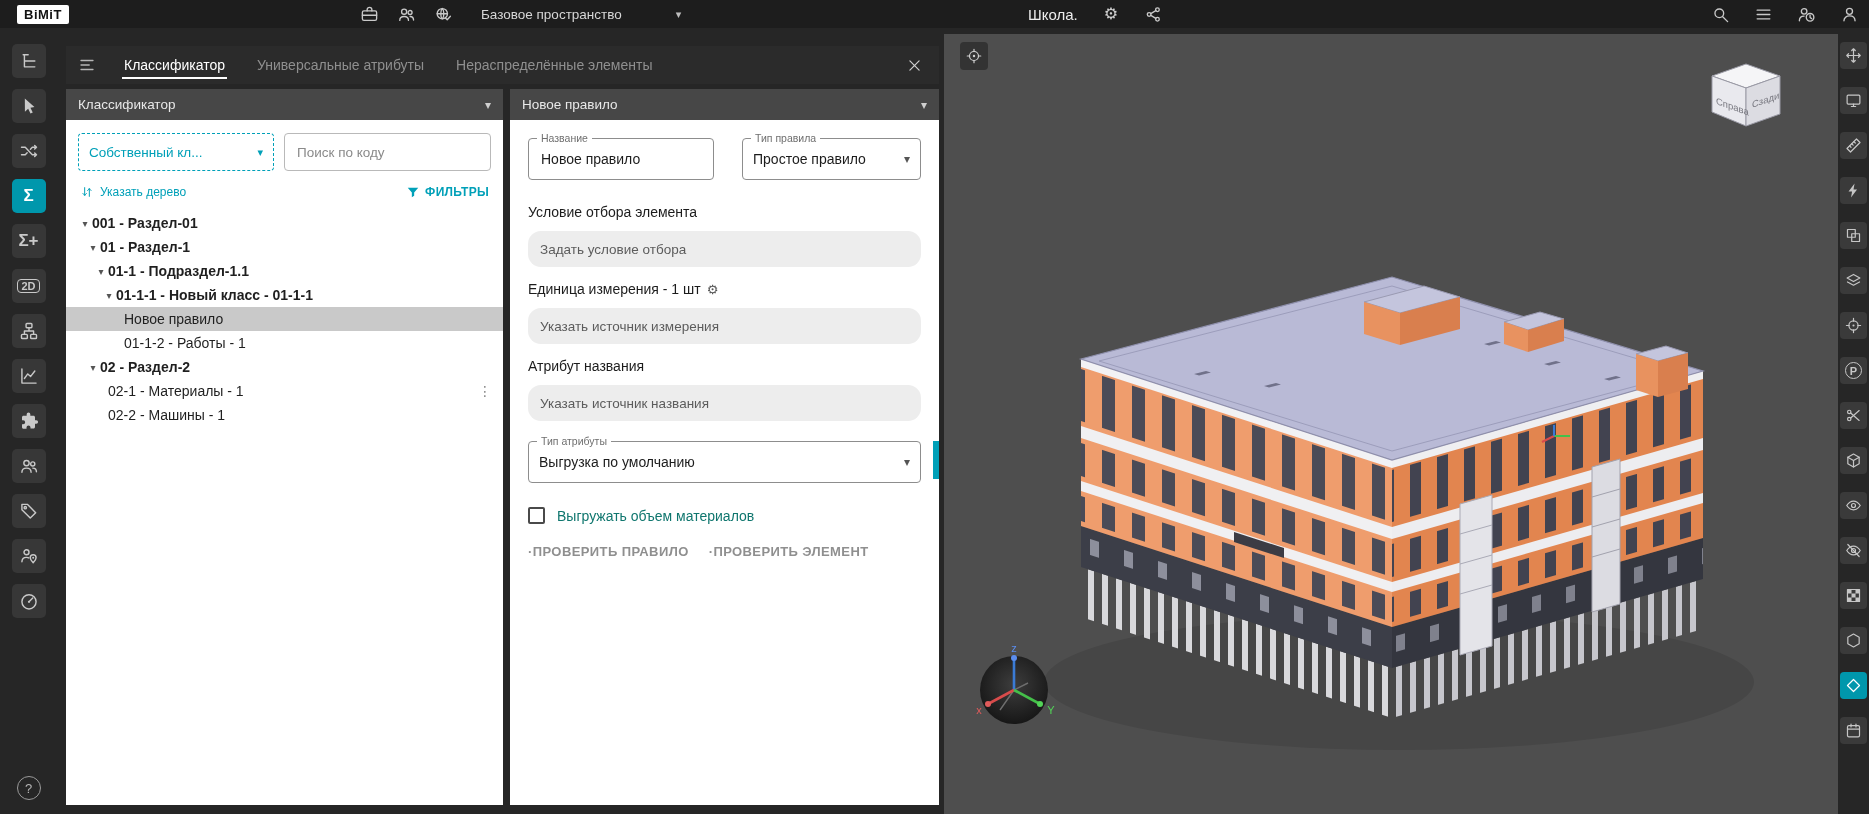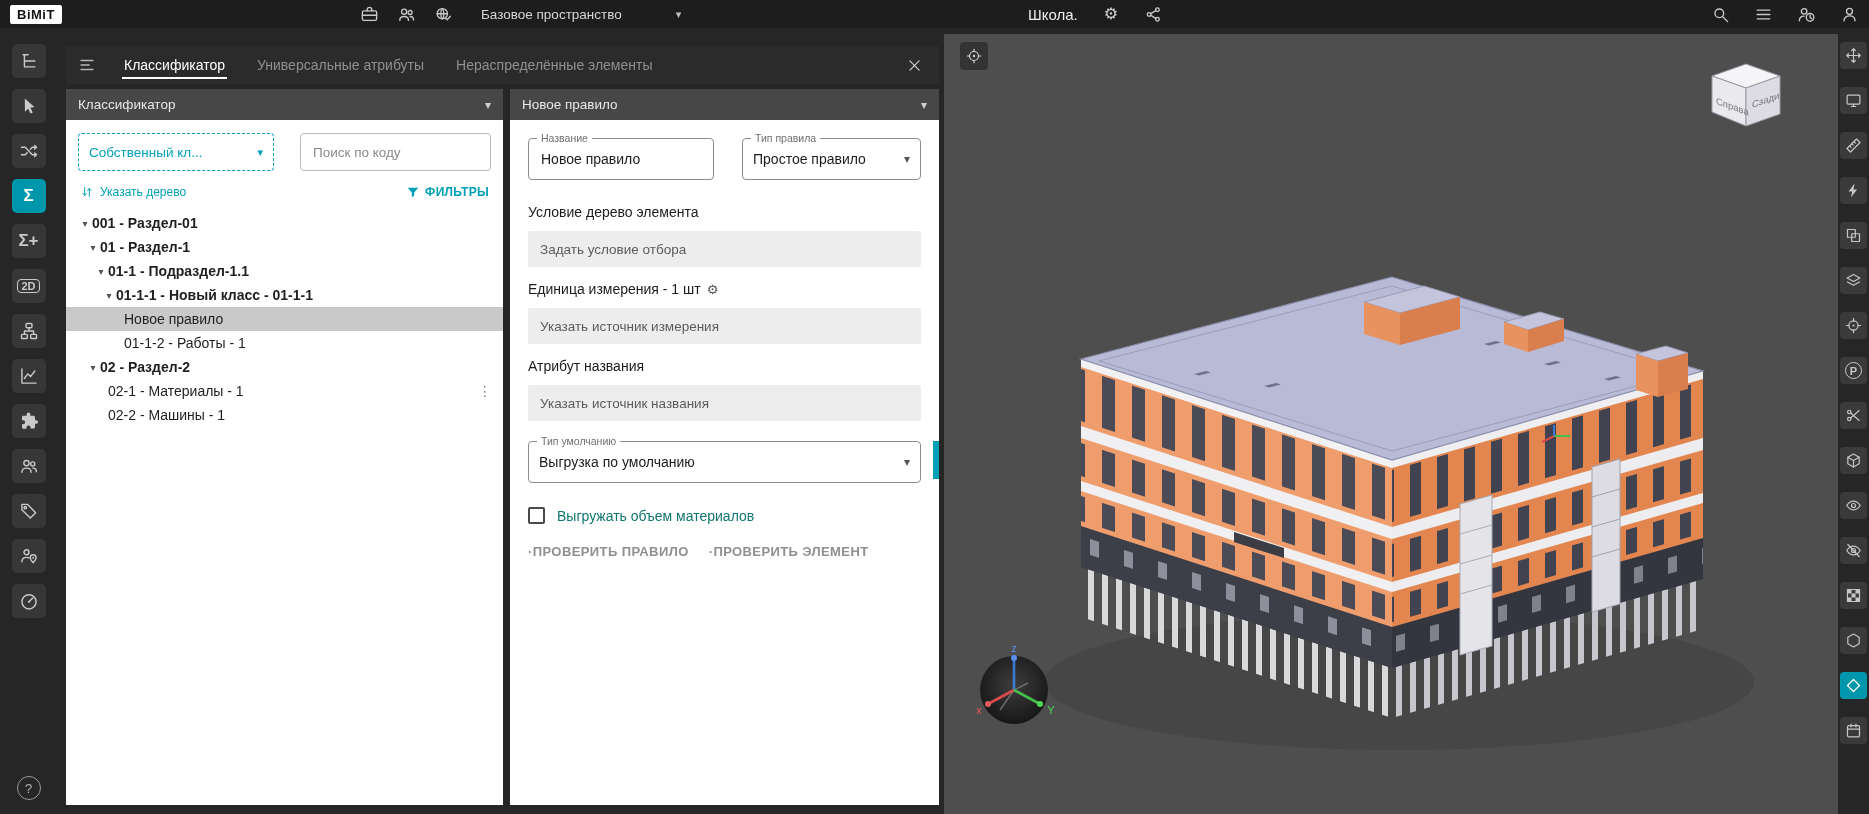--- a/index.html
+++ b/index.html
@@ -5,21 +5,21 @@
   html,body{margin:0;padding:0;background:#262626;}
   *{box-sizing:border-box;}
   .stage{position:relative;width:1869px;height:814px;background:#262626;overflow:hidden;
          font-family:"Liberation Sans","DejaVu Sans",sans-serif;-webkit-font-smoothing:antialiased;}
   svg{display:block}
   .ic{display:flex;align-items:center;justify-content:center}
   .ic svg{width:19px;height:19px;stroke:currentColor;fill:none;stroke-width:1.7;stroke-linecap:round;stroke-linejoin:round}
 
   
   .topbar{position:absolute;top:0;left:0;right:0;height:28px;background:#1d1d1d;color:#c9c9c9;display:flex;align-items:center;z-index:5}
-  .logo{margin-left:10px;background:#fff;color:#121212;font-weight:700;font-size:13px;padding:2px 7px;border-radius:2px;letter-spacing:.5px}
+  .logo{margin-left:17px;background:#fff;color:#121212;font-weight:700;font-size:13px;padding:2px 7px;border-radius:2px;letter-spacing:.5px}
   .tb-ws{position:absolute;left:360px;top:0;height:28px;display:flex;align-items:center;gap:18px}
   .ws-select{display:flex;align-items:center;gap:8px;margin-left:10px;color:#d6d6d6;font-size:13.5px;cursor:pointer}
   .ws-select .caret{margin-left:46px;font-size:11px;color:#bdbdbd}
   .tb-center{position:absolute;left:1028px;top:0;height:28px;display:flex;align-items:center;gap:26px}
   .tb-title{font-size:15px;color:#ededed}
   .tb-right{position:absolute;right:10px;top:0;height:28px;display:flex;align-items:center;gap:24px}
   .tb-gear{font-size:16px;color:#cfcfcf;line-height:1}
 
   
   .rail-left{position:absolute;top:28px;left:0;bottom:0;width:57px;background:#262626;display:flex;flex-direction:column;align-items:center;padding-top:16px;gap:11px;z-index:4}
@@ -41,21 +41,21 @@
   .tab-close{margin-left:auto;margin-right:16px;color:#cfcfcf;cursor:pointer}
   .tab-close svg{width:17px;height:17px}
   .panels{display:flex;gap:7px;margin-top:5px;height:716px}
   .subpanel{background:#fff;display:flex;flex-direction:column;position:relative;overflow:hidden}
   .tree-side{width:437px}
   .rule-side{width:429px}
   .subpanel-header{height:31px;background:#474747;color:#e8e8e8;font-size:13.5px;display:flex;align-items:center;padding:0 12px;flex:0 0 auto;cursor:pointer}
   .subpanel-header .caret{margin-left:auto;color:#cfcfcf;font-size:12px}
 
   
-  .tree-controls{display:flex;gap:26px;padding:13px 12px 6px}
+  .tree-controls{display:flex;gap:10px;padding:13px 12px 6px}
   .class-select{width:196px;height:38px;border:1px dashed #00A0B8;border-radius:4px;color:#00A0B8;font-size:13.5px;display:flex;align-items:center;padding:0 10px;cursor:pointer}
   .class-select .caret{margin-left:auto;font-size:11px}
   .search-box{flex:1;height:38px;border:1px solid #b9b9b9;border-radius:4px;display:flex;align-items:center;padding:0 10px}
   .search-box input{border:none;outline:none;width:100%;font-size:13.5px;color:#333;font-family:inherit;background:transparent}
   .search-box input::placeholder{color:#8a8a8a}
   .tree-links{display:flex;align-items:center;padding:8px 14px;color:#00A0B8;font-size:12px}
   .link-left{display:flex;gap:6px;align-items:center;cursor:pointer}
   .link-left svg,.link-right svg{width:14px;height:14px;stroke:currentColor;fill:none;stroke-width:1.7;stroke-linecap:round}
   .link-right{margin-left:auto;display:flex;gap:5px;align-items:center;font-weight:700;letter-spacing:.3px;cursor:pointer}
   .tree{margin-top:4px}
@@ -72,21 +72,21 @@
   .row-2{display:flex;gap:28px}
   .ofield{position:relative;border:1px solid #8d8d8d;border-radius:4px;height:42px;display:flex;align-items:center;padding:0 10px;font-size:14px;color:#1c1c1c;background:#fff;cursor:pointer}
   .ofield .flabel{position:absolute;top:-7px;left:8px;background:#fff;padding:0 4px;font-size:10.5px;color:#6f6f6f;white-space:nowrap}
   .ofield.name{width:186px;cursor:text}
   .ofield.name input{border:none;outline:none;width:100%;font-size:14px;color:#1c1c1c;font-family:inherit}
   .ofield.type{flex:1}
   .ofield .caret{margin-left:auto;color:#555;font-size:12px}
   .sec-label{margin-top:14px;font-size:14px;color:#1c1c1c;display:flex;align-items:center;gap:6px}
   .sec-label.first{margin-top:24px}
   .sec-label .gear{font-size:13px;color:#555}
-  .gray-field{margin-top:11px;height:36px;background:#ededed;color:#5c5c5c;font-size:13.5px;display:flex;align-items:center;padding:0 12px;border-radius:2px;cursor:pointer}
+  .gray-field{margin-top:11px;height:36px;background:#ededed;color:#5c5c5c;font-size:13.5px;display:flex;align-items:center;padding:0 12px;border-radius:13px;cursor:pointer}
   .ofield.export{margin-top:20px;width:100%}
   .cb-row{margin-top:24px;display:flex;align-items:center;gap:12px;font-size:14px;color:#0f766e}
   .cb{width:17px;height:17px;border:2px solid #4a4a4a;border-radius:2px;cursor:pointer;flex:0 0 auto}
   .check-btns{margin-top:20px;display:flex;gap:20px;color:#8f8f8f;font-size:13px;font-weight:700;letter-spacing:.4px}
   .check-btns span{cursor:pointer}
   .scroll-thumb{position:absolute;right:0;top:352px;width:6px;height:38px;background:#00A0B8}
 
   
   .viewport{position:absolute;left:944px;top:34px;width:894px;height:780px;background:#4E4E4E;overflow:hidden}
   .building{position:absolute;left:0;top:0}
@@ -364,21 +364,21 @@
               <input value="Новое правило" style="">
             </div>
             <div class="ofield type">
               <span class="flabel">Тип правила</span>
               <span>Простое правило</span>
               <span class="caret">▾</span>
             </div>
           </div>
 
           <div class="sec-label first">
-              <span>Условие дерево элемента</span>
+              <span>Условие отбора элемента</span>
             </div>
           <div class="gray-field">
               <span>Задать условие отбора</span>
             </div>
 
           <div class="sec-label">
             <span>Единица измерения - 1 шт</span>
             <span class="gear">⚙</span>
           </div>
           <div class="gray-field">
@@ -386,21 +386,21 @@
             </div>
 
           <div class="sec-label">
               <span>Атрибут названия</span>
             </div>
           <div class="gray-field">
               <span>Указать источник названия</span>
             </div>
 
           <div class="ofield export">
-            <span class="flabel">Тип умолчанию</span>
+            <span class="flabel">Тип атрибуты</span>
             <span>Выгрузка по умолчанию</span>
             <span class="caret">▾</span>
           </div>
 
           <div class="cb-row">
             <span class="cb"></span>
             <span>Выгружать объем материалов</span>
           </div>
 
           <div class="check-btns">

